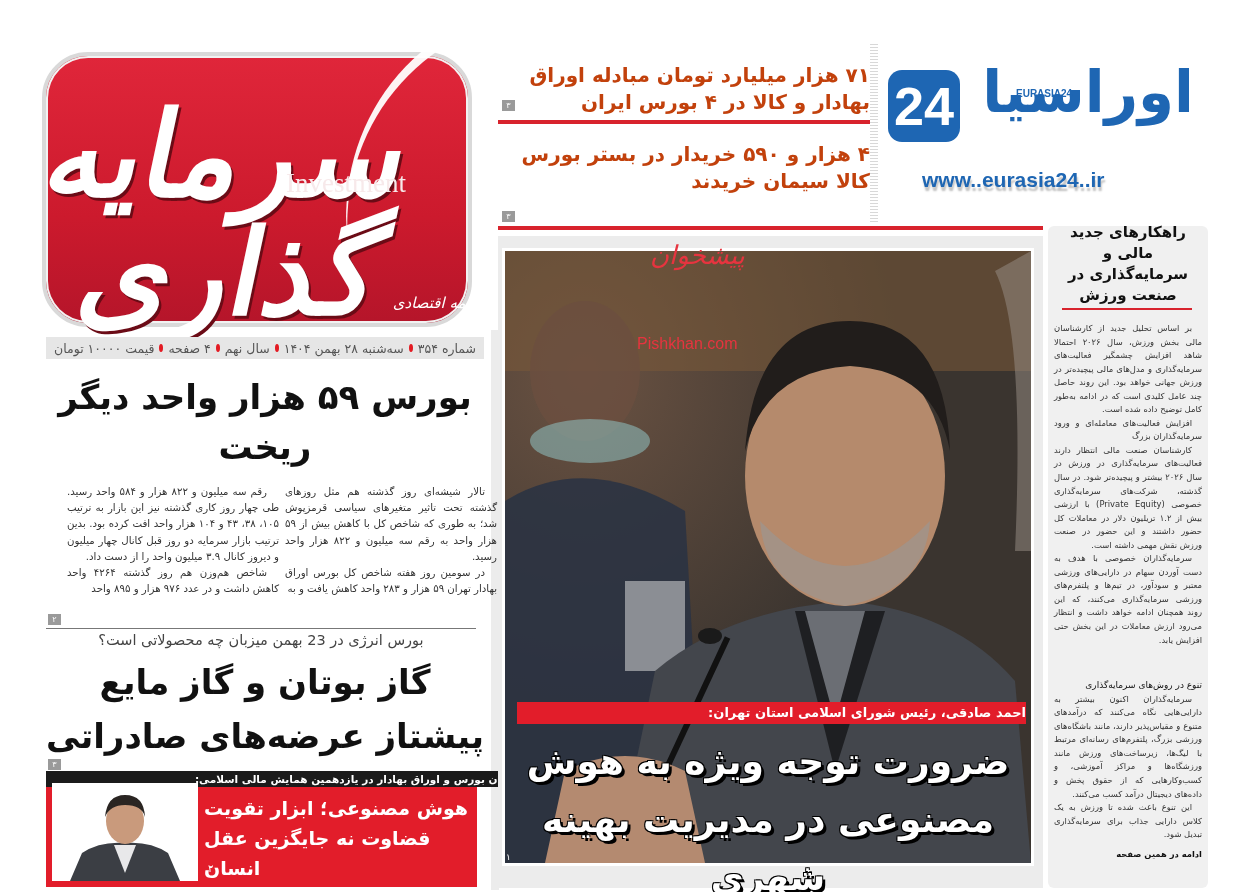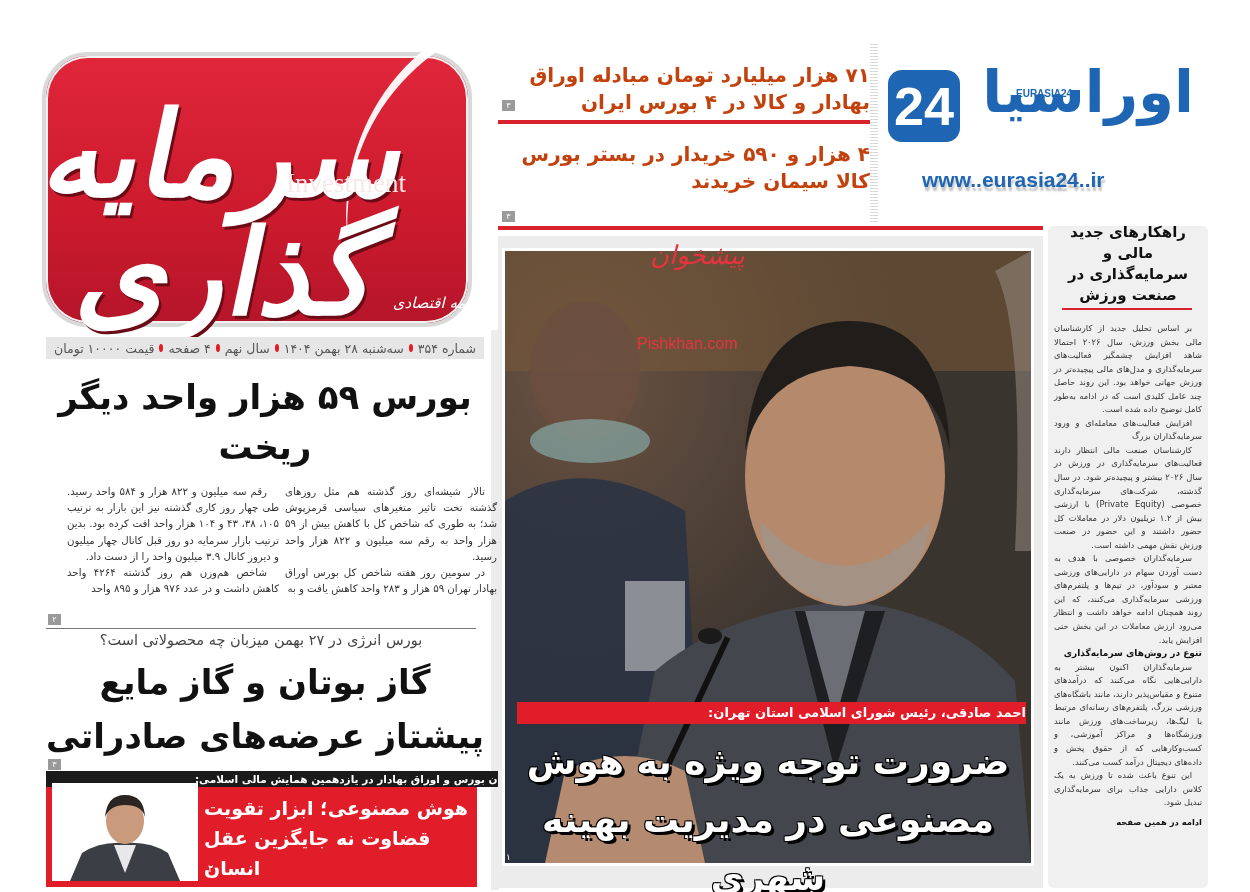--- a/index.html
+++ b/index.html
@@ -135,21 +135,21 @@
   .right-title {
     left: 1055px; top: 222px; width: 146px; font-size: 15px; font-weight: bold; line-height: 21px;
     text-align: center; direction: rtl; color: #111;
   }
   .right-rule { left: 1062px; top: 308px; width: 130px; height: 2px; background: #d8232d; }
   .right-body {
     left: 1054px; top: 322px; width: 148px; font-size: 8.4px; line-height: 13.55px; color: #333;
     direction: rtl; text-align: justify;
   }
   .right-body p { text-indent: 10px; }
-  .right-body .sub { font-weight: bold; color: #111; text-indent: 0; font-size: 9px; }
+  .right-body .sub { font-weight: normal; color: #111; text-indent: 0; font-size: 9px; margin-top: 32px; }
   .right-body .more { font-weight: bold; color: #111; text-indent: 0; margin-top: 6px; }
 </style>
 </head>
 <body>
 
 <div class="abs masthead">
   <div class="abs masthead-swash"></div>
   <div class="abs masthead-logo">سرمایه گذاری</div>
   <div class="abs masthead-en">Investment</div>
   <div class="abs masthead-sub rtl">روزنامه اقتصادی</div>
@@ -175,21 +175,21 @@
   <p>تالار شیشه‌ای روز گذشته هم مثل روزهای گذشته تحت تاثیر متغیرهای سیاسی قرمزپوش شد؛ به طوری که شاخص کل با کاهش بیش از ۵۹ هزار واحد به رقم سه میلیون و ۸۲۲ هزار واحد رسید.</p>
   <p>در سومین روز هفته شاخص کل بورس اوراق بهادار تهران ۵۹ هزار و ۲۸۳ واحد کاهش یافت و به</p>
 </div>
 <div class="abs body-col" style="left:50px;">
   <p>رقم سه میلیون و ۸۲۲ هزار و ۵۸۴ واحد رسید. طی چهار روز کاری گذشته نیز این بازار به ترتیب ۱۰۵، ۳۸، ۴۳ و ۱۰۴ هزار واحد افت کرده بود. بدین ترتیب بازار سرمایه دو روز قبل کانال چهار میلیون و دیروز کانال ۳.۹ میلیون واحد را از دست داد.</p>
   <p>شاخص هم‌وزن هم روز گذشته ۴۲۶۴ واحد کاهش داشت و در عدد ۹۷۶ هزار و ۸۹۵ واحد</p>
 </div>
 <div class="abs page-tag" style="left:48px; top:614px;">۲</div>
 <div class="abs divider-gray"></div>
 
-<div class="abs kicker2">بورس انرژی در ۲۷ بهمن میزبان چه محصولاتی است؟</div>
+<div class="abs kicker2">بورس انرژی در 23 بهمن میزبان چه محصولاتی است؟</div>
 <div class="abs title2">گاز بوتان و گاز مایع پیشتاز عرضه‌های صادراتی</div>
 <div class="abs page-tag" style="left:48px; top:759px;">۳</div>
 
 <div class="abs redbox">
   <div class="abs redbox-bar">رییس سازمان بورس و اوراق بهادار در یازدهمین همایش مالی اسلامی:</div>
   <div class="abs redbox-photo">
     <svg width="146" height="98" viewBox="0 0 146 98">
       <rect width="146" height="98" fill="#ffffff"></rect>
       <path d="M18 98 L30 70 Q48 58 73 60 Q98 58 116 70 L128 98 Z" fill="#3b3e44"></path>
       <path d="M62 62 L73 90 L84 62 Z" fill="#e8e8ea"></path>

